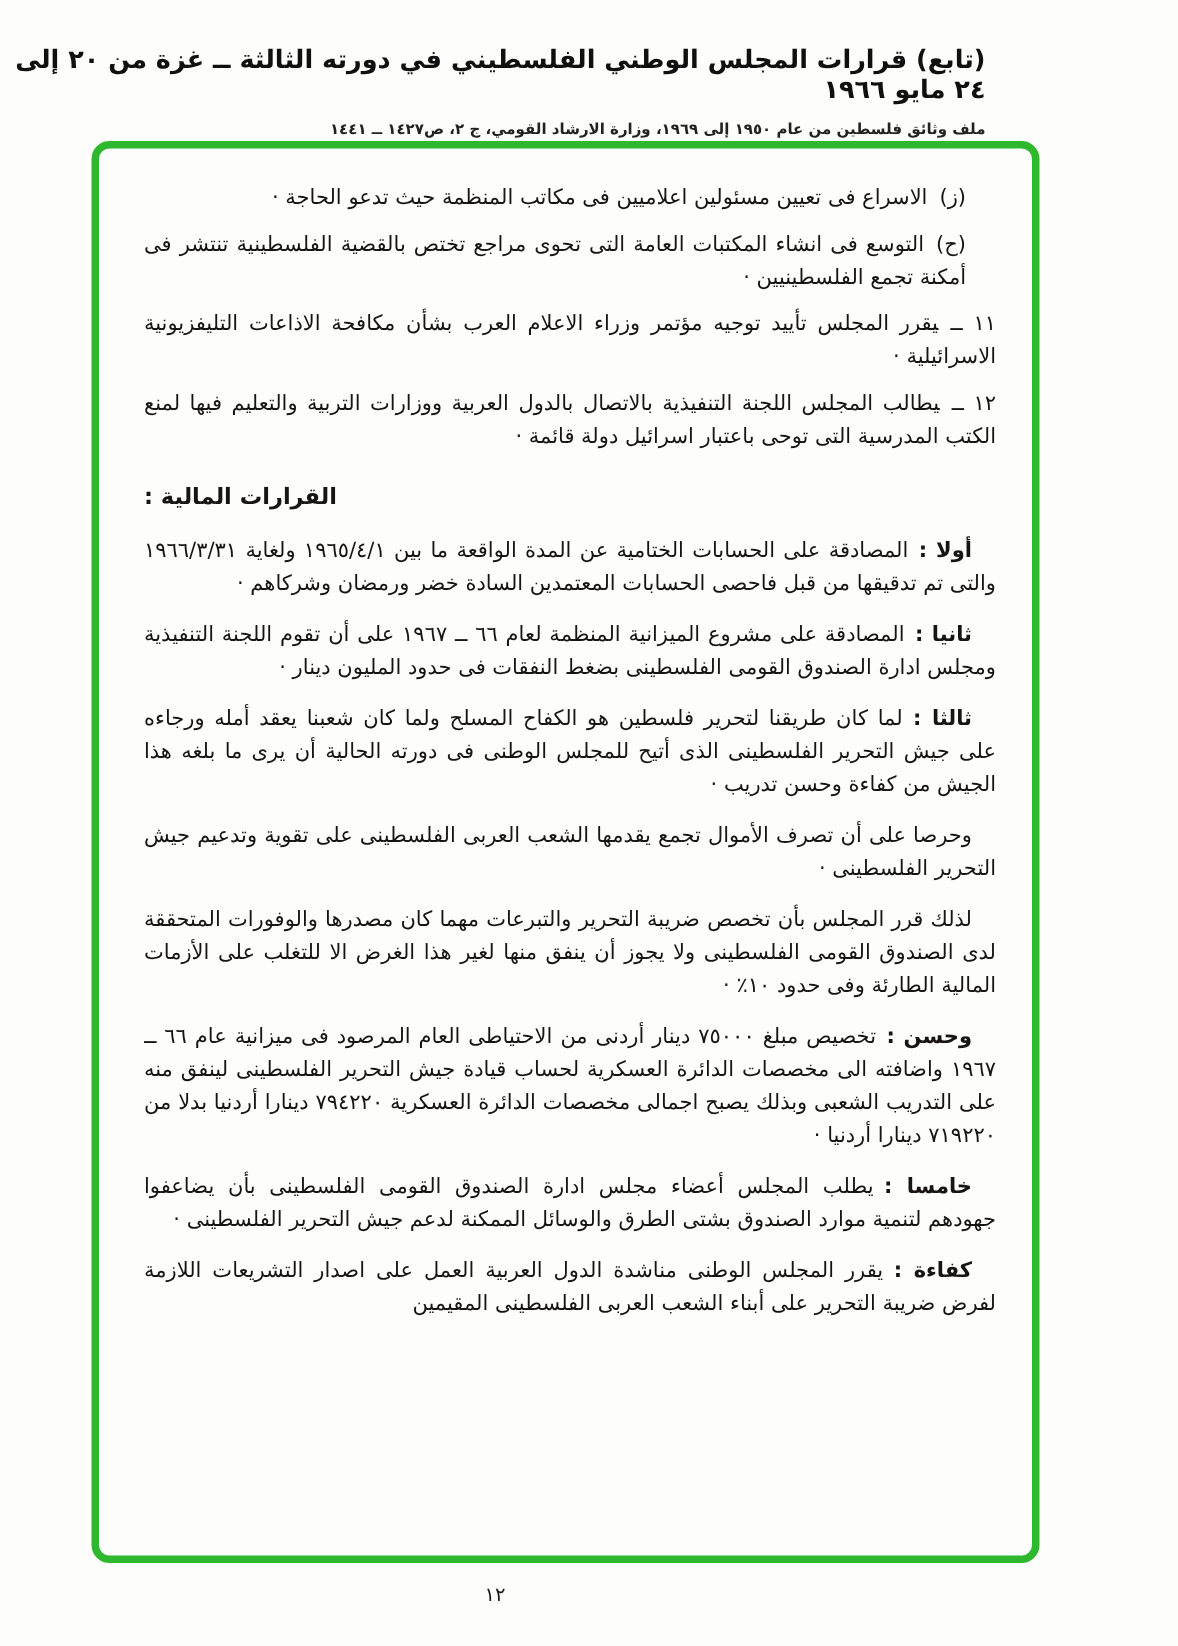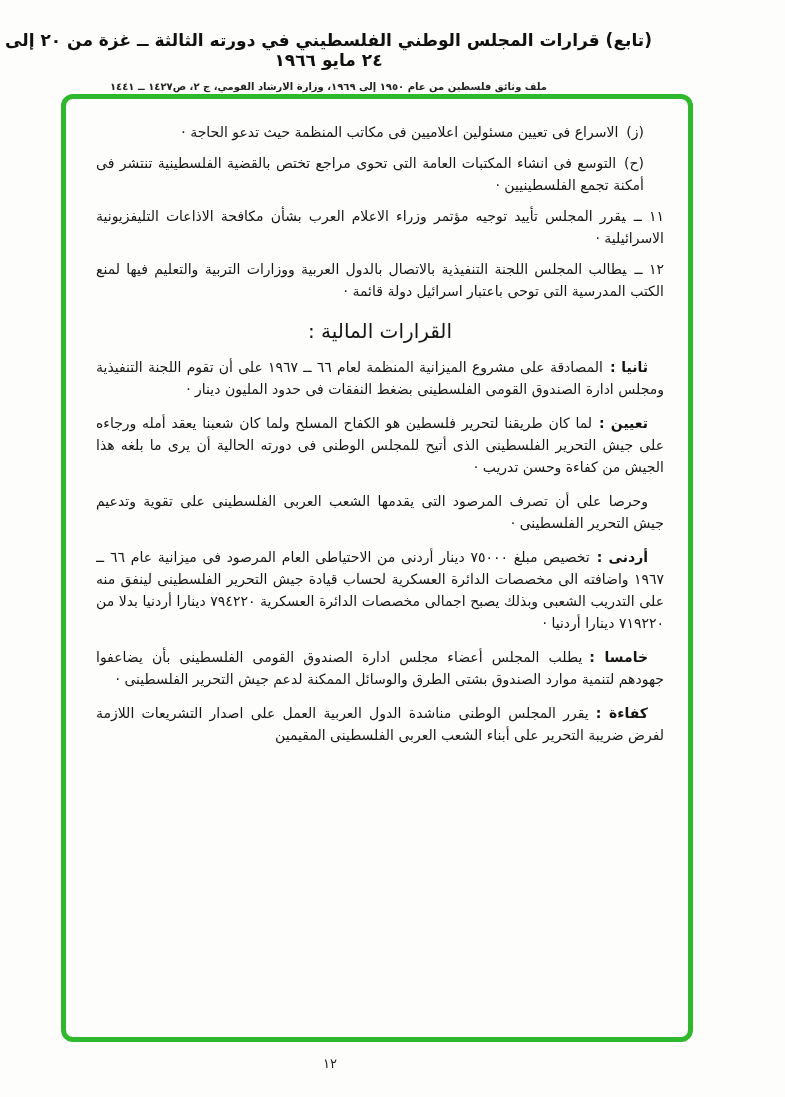--- a/index.html
+++ b/index.html
@@ -6,21 +6,21 @@
   body {
     width: 785px; height: 1097px;
     background: #fdfdfb;
     color: #171513;
     font-family: "DejaVu Sans", sans-serif;
     position: relative;
     overflow: hidden;
   }
   .doc-header {
     position: absolute; top: 30px; left: 0; width: 657px;
-    text-align: center; direction: rtl;
+    text-align: right; direction: rtl;
   }
   .title {
     font-size: 17px; font-weight: bold; margin: 0;
     color: #101010;
   }
   .subtitle {
     font-size: 10px; font-weight: bold; margin-top: 11px; color: #222;
   }
   .green-box {
     position: absolute; left: 61px; top: 94px;
@@ -35,23 +35,23 @@
     text-align: justify;
     font-size: 14px;
     line-height: 22px;
     overflow: hidden;
   }
   .para { margin: 0 0 9px 0; }
   .lettered { padding-right: 20px; }
   .numbered { padding-right: 0; }
   .marker { margin-left: 8px; white-space: nowrap; }
   .section-heading {
-    font-weight: normal; font-size: 20px;
+    font-weight: bold; font-size: 15px;
     margin: 18px 0 14px 0;
-    text-align: center;
+    text-align: left;
   }
   .fin { text-indent: 16px; margin: 0 0 12px 0; }
   .fin .lead { font-weight: bold; margin-left: 7px; }
   .page-number {
     position: absolute; top: 1056px; left: 0; width: 660px;
     text-align: center; font-size: 13px; color: #1a1a1a;
   }
 </style>
 </head>
 <body style="background: rgb(253, 253, 251); color: rgb(23, 21, 19);">
@@ -70,29 +70,31 @@
 
       <p class="para lettered"><span class="marker">(ح)</span><span class="txt">التوسع فى انشاء المكتبات العامة التى تحوى مراجع تختص بالقضية الفلسطينية تنتشر فى أمكنة تجمع الفلسطينيين ·</span></p>
 
       <p class="para numbered"><span class="marker">١١ ــ</span><span class="txt">يقرر المجلس تأييد توجيه مؤتمر وزراء الاعلام العرب بشأن مكافحة الاذاعات التليفزيونية الاسرائيلية ·</span></p>
 
       <p class="para numbered"><span class="marker">١٢ ــ</span><span class="txt">يطالب المجلس اللجنة التنفيذية بالاتصال بالدول العربية ووزارات التربية والتعليم فيها لمنع الكتب المدرسية التى توحى باعتبار اسرائيل دولة قائمة ·</span></p>
 
 
       <h2 class="section-heading">القرارات المالية :</h2>
 
+      <p class="para fin"><span class="lead">أولا :</span><span class="txt">المصادقة على الحسابات الختامية عن المدة الواقعة ما بين ١٩٦٥/٤/١ ولغاية ١٩٦٦/٣/٣١ والتى تم تدقيقها من قبل فاحصى الحسابات المعتمدين السادة خضر ورمضان وشركاهم ·</span></p>
 
       <p class="para fin"><span class="lead">ثانيا :</span><span class="txt">المصادقة على مشروع الميزانية المنظمة لعام ٦٦ ــ ١٩٦٧ على أن تقوم اللجنة التنفيذية ومجلس ادارة الصندوق القومى الفلسطينى بضغط النفقات فى حدود المليون دينار ·</span></p>
 
-      <p class="para fin"><span class="lead">تعيين :</span><span class="txt">لما كان طريقنا لتحرير فلسطين هو الكفاح المسلح ولما كان شعبنا يعقد أمله ورجاءه على جيش التحرير الفلسطينى الذى أتيح للمجلس الوطنى فى دورته الحالية أن يرى ما بلغه هذا الجيش من كفاءة وحسن تدريب ·</span></p>
+      <p class="para fin"><span class="lead">ثالثا :</span><span class="txt">لما كان طريقنا لتحرير فلسطين هو الكفاح المسلح ولما كان شعبنا يعقد أمله ورجاءه على جيش التحرير الفلسطينى الذى أتيح للمجلس الوطنى فى دورته الحالية أن يرى ما بلغه هذا الجيش من كفاءة وحسن تدريب ·</span></p>
 
-      <p class="para fin"><span class="txt">وحرصا على أن تصرف المرصود التى يقدمها الشعب العربى الفلسطينى على تقوية وتدعيم جيش التحرير الفلسطينى ·</span></p>
+      <p class="para fin"><span class="txt">وحرصا على أن تصرف الأموال تجمع يقدمها الشعب العربى الفلسطينى على تقوية وتدعيم جيش التحرير الفلسطينى ·</span></p>
 
+      <p class="para fin"><span class="txt">لذلك قرر المجلس بأن تخصص ضريبة التحرير والتبرعات مهما كان مصدرها والوفورات المتحققة لدى الصندوق القومى الفلسطينى ولا يجوز أن ينفق منها لغير هذا الغرض الا للتغلب على الأزمات المالية الطارئة وفى حدود ١٠٪ ·</span></p>
 
-      <p class="para fin"><span class="lead">أردنى :</span><span class="txt">تخصيص مبلغ ٧٥٠٠٠ دينار أردنى من الاحتياطى العام المرصود فى ميزانية عام ٦٦ ــ ١٩٦٧ واضافته الى مخصصات الدائرة العسكرية لحساب قيادة جيش التحرير الفلسطينى لينفق منه على التدريب الشعبى وبذلك يصبح اجمالى مخصصات الدائرة العسكرية ٧٩٤٢٢٠ دينارا أردنيا بدلا من ٧١٩٢٢٠ دينارا أردنيا ·</span></p>
+      <p class="para fin"><span class="lead">وحسن :</span><span class="txt">تخصيص مبلغ ٧٥٠٠٠ دينار أردنى من الاحتياطى العام المرصود فى ميزانية عام ٦٦ ــ ١٩٦٧ واضافته الى مخصصات الدائرة العسكرية لحساب قيادة جيش التحرير الفلسطينى لينفق منه على التدريب الشعبى وبذلك يصبح اجمالى مخصصات الدائرة العسكرية ٧٩٤٢٢٠ دينارا أردنيا بدلا من ٧١٩٢٢٠ دينارا أردنيا ·</span></p>
 
       <p class="para fin"><span class="lead">خامسا :</span><span class="txt">يطلب المجلس أعضاء مجلس ادارة الصندوق القومى الفلسطينى بأن يضاعفوا جهودهم لتنمية موارد الصندوق بشتى الطرق والوسائل الممكنة لدعم جيش التحرير الفلسطينى ·</span></p>
 
       <p class="para fin"><span class="lead">كفاءة :</span><span class="txt">يقرر المجلس الوطنى مناشدة الدول العربية العمل على اصدار التشريعات اللازمة لفرض ضريبة التحرير على أبناء الشعب العربى الفلسطينى المقيمين</span></p>
 
     </div>
   </div>
 
   <div class="page-number">١٢</div>
 

